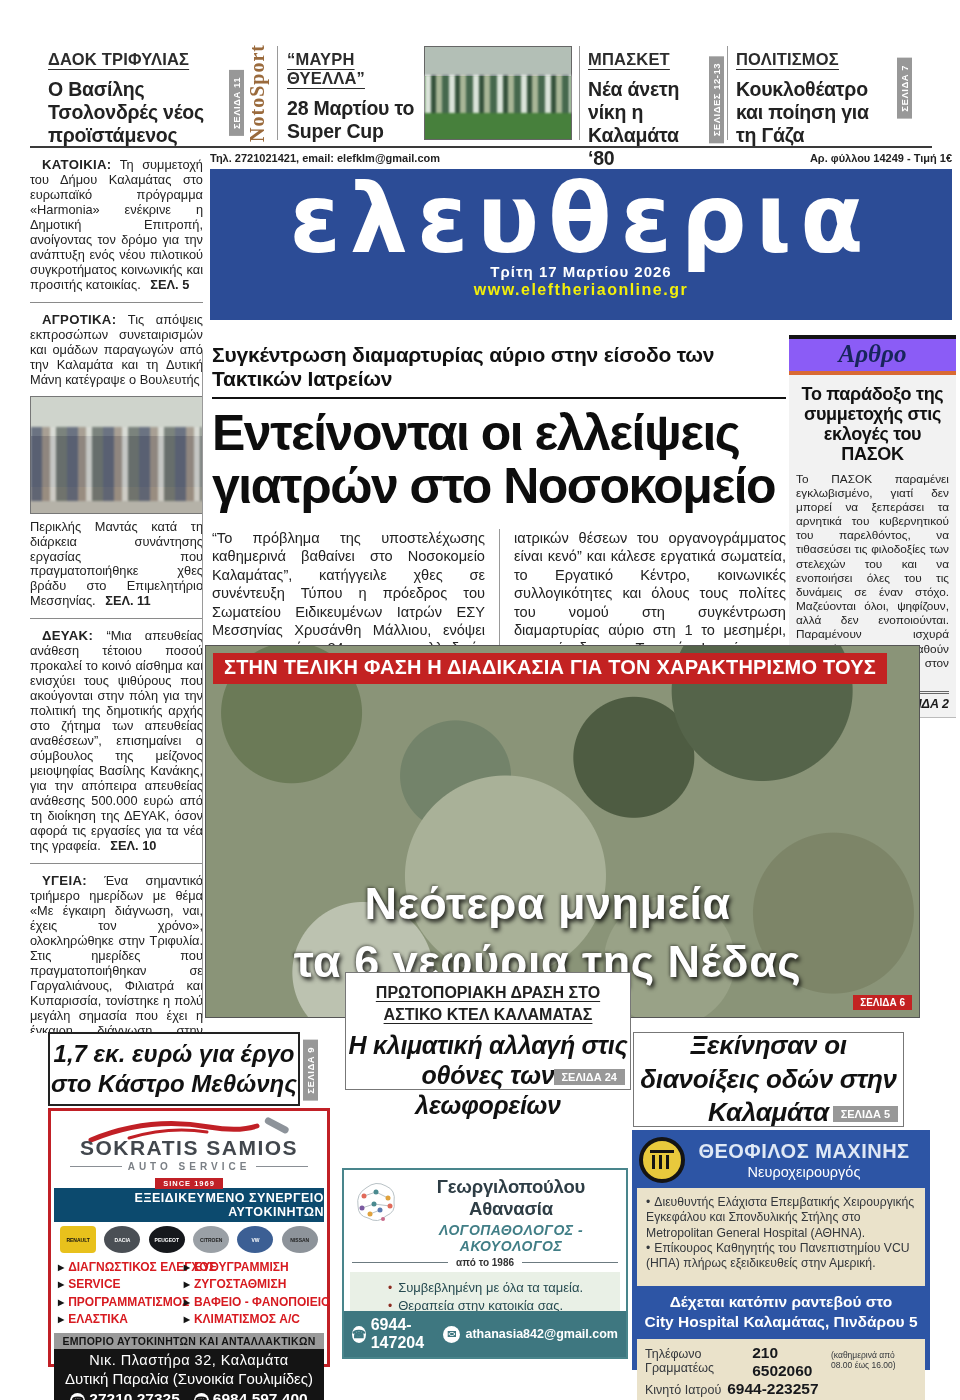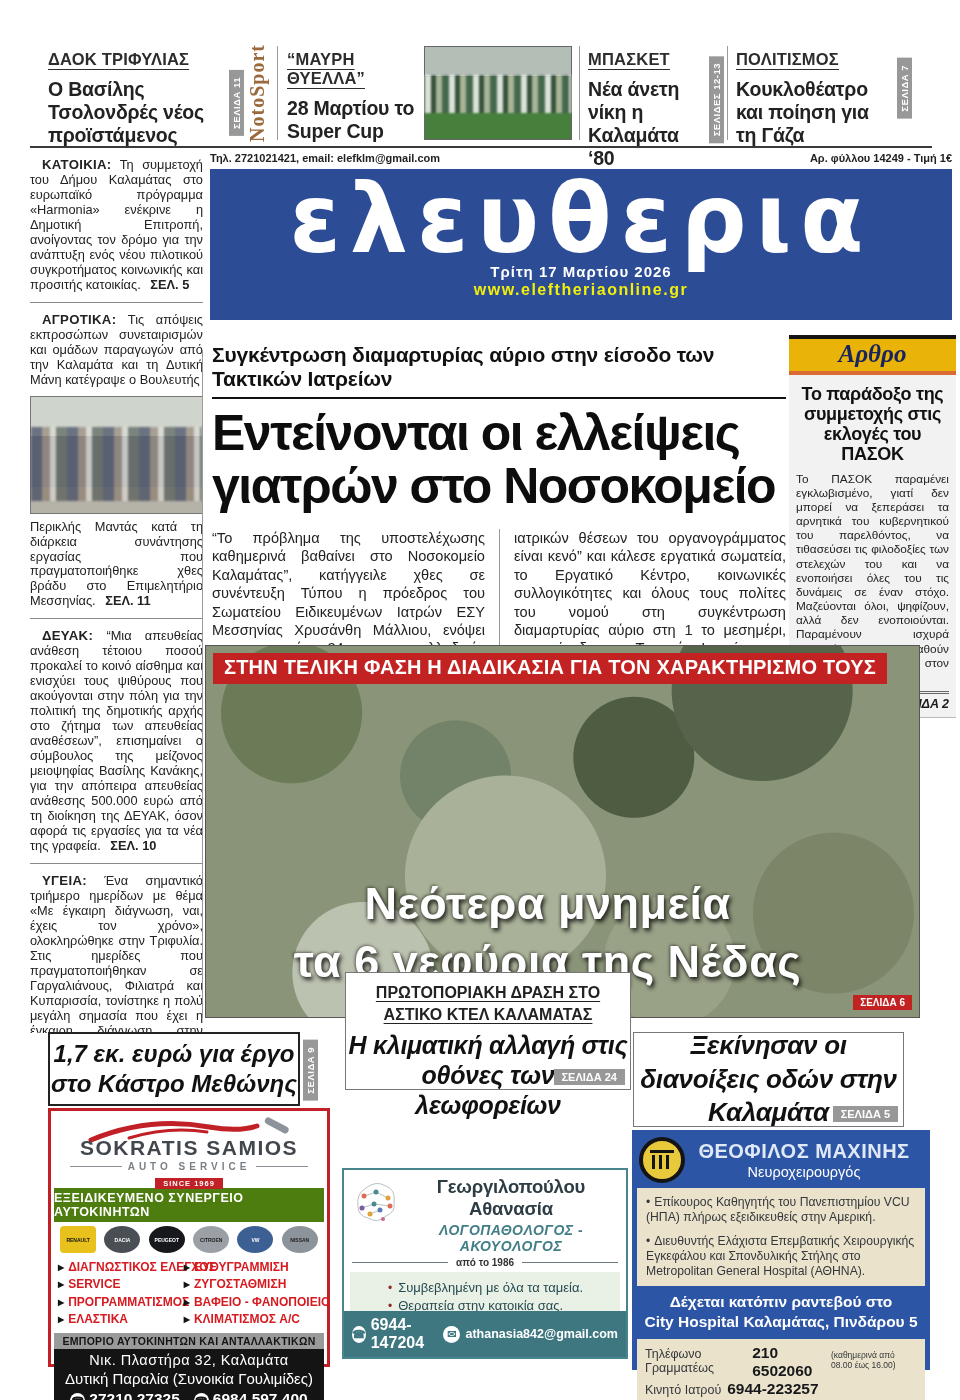--- a/index.html
+++ b/index.html
@@ -57,21 +57,21 @@
   .ms-headline { font-weight:bold; font-size:50px; line-height:1.06; letter-spacing:-1.5px; color:#0d0d0d; margin-top:8px; }
   .ms-cols { display:flex; margin-top:16px; }
   .ms-col { width:50%; font-size:14.6px; line-height:1.26; text-align:justify; color:#222; }
   .ms-col1 { padding-right:14px; }
   .ms-col2 { padding-left:14px; border-left:1px solid #999; }
   .ms-ref { white-space:nowrap; font-weight:bold; margin-left:8px; }
   .ms-ref .sq { color:#a11f35; font-size:13px; margin-right:3px; }
 
   
   .arthro { position:absolute; left:789px; top:335px; width:167px; background:#f2f2f2; border-bottom:1px solid #bbb; }
-  .ar-head { background:#eab308; border-top:4px solid #141414; border-bottom:4px solid #d96a33; text-align:center;
+  .ar-head { background:#8b5cf6; border-top:4px solid #141414; border-bottom:4px solid #d96a33; text-align:center;
     font-family:"Liberation Serif", serif; font-style:italic; font-weight:bold; font-size:25px; color:#17255c; padding:1px 0 3px 0; }
   .ar-title { font-weight:bold; font-size:18px; line-height:1.12; text-align:center; margin:9px 6px 7px 6px; color:#111; letter-spacing:-.3px; }
   .ar-body { font-size:11.8px; line-height:1.2; text-align:justify; margin:0 7px; color:#222; }
   .ar-foot { border-top:3px double #666; margin:7px 7px 0 7px; text-align:right; font-weight:bold; font-style:italic; font-size:12.5px; padding:3px 0 6px 0; }
 
   
   .photo-story { position:absolute; left:205px; top:645px; width:715px; height:373px; border:1px solid #555; overflow:hidden;
     background-color:#8a9478;
     background-image:
       radial-gradient(circle at 12% 18%, #6b7a57 0 70px, transparent 71px),
@@ -102,21 +102,21 @@
   .graypage { position:absolute; right:5px; bottom:4px; background:#989898; color:#fff; font-weight:bold; font-size:11px; padding:2px 8px; }
 
   
   .ad-sok { position:absolute; left:48px; top:1108px; width:282px; height:259px; border:3px solid #c12026; background:#fff; padding:3px; }
   .sok-top { position:relative; text-align:center; height:74px; }
   .sok-swoosh { display:block; margin:0 auto; }
   .sok-name { font-weight:bold; font-size:21px; color:#42474d; letter-spacing:1.5px; margin-top:-8px; }
   .sok-sub { font-size:10px; font-weight:bold; color:#7a7f85; letter-spacing:4px; display:flex; align-items:center; gap:6px; justify-content:center; margin-top:1px; }
   .sok-sub .ln { flex:0 0 52px; height:1px; background:#8a8f95; }
   .sok-since { display:inline-block; background:#c12026; color:#fff; font-weight:bold; font-size:7.5px; letter-spacing:1px; padding:1px 8px; margin-top:2px; }
-  .sok-banner { background:#4d7c0f; color:#fff; font-weight:bold; font-size:12.5px; text-align:left; letter-spacing:.5px; padding:3px 0; }
+  .sok-banner { background:#0c4a6e; color:#fff; font-weight:bold; font-size:12.5px; text-align:right; letter-spacing:.5px; padding:3px 0; }
   .sok-brands { display:flex; justify-content:space-around; align-items:center; padding:4px 2px; }
   .brand { width:36px; height:27px; border-radius:50%; display:flex; align-items:center; justify-content:center; font-size:5px; font-weight:bold; color:#fff; overflow:hidden; text-align:center; }
   .b0 { border-radius:4px; background:#e8c11c; color:#111; } .b1 { background:#4a4f55; } .b2 { background:#16181c; }
   .b3 { background:#9aa0a6; color:#222; } .b4 { background:#3c5f94; } .b5 { background:#8d939a; color:#222; }
   .sok-svcs { display:flex; padding:2px 4px 4px 4px; }
   .sok-colL { width:48%; } .sok-colR { width:52%; }
   .svc { font-weight:bold; font-size:12px; color:#d71a20; line-height:1.45; white-space:nowrap; }
   .svc .tri { color:#141414; font-size:8px; margin-right:4px; vertical-align:1px; }
   .sok-trade { background:#9a9a9a; color:#141414; font-weight:bold; font-size:10.5px; text-align:center; letter-spacing:.3px; padding:2px 0; }
   .sok-foot { background:#141414; color:#fff; text-align:center; padding:3px 2px 5px 2px; }
@@ -368,22 +368,22 @@
       <div class="mac-seal">
           <div class="roof"></div>
           <div class="cols"></div>
         </div>
       <div class="mac-ht">
         <div class="mac-name">ΘΕΟΦΙΛΟΣ ΜΑΧΙΝΗΣ</div>
         <div class="mac-prof">Νευροχειρουργός</div>
       </div>
     </div>
     <div class="mac-body">
+      <div class="mac-b" style="margin-bottom:0;"><span class="dot">•</span><span>Διευθυντής Ελάχιστα Επεμβατικής Χειρουργικής Εγκεφάλου και Σπονδυλικής Στήλης στο Metropolitan General Hospital (ΑΘΗΝΑ).</span></div>
       <div class="mac-b"><span class="dot">•</span><span>Επίκουρος Καθηγητής του Πανεπιστημίου VCU (ΗΠΑ) πλήρως εξειδικευθείς στην Αμερική.</span></div>
-      <div class="mac-b" style="margin-bottom:0;"><span class="dot">•</span><span>Διευθυντής Ελάχιστα Επεμβατικής Χειρουργικής Εγκεφάλου και Σπονδυλικής Στήλης στο Metropolitan General Hospital (ΑΘΗΝΑ).</span></div>
     </div>
     <div class="mac-appt">
       <div>Δέχεται κατόπιν ραντεβού στο</div>
       <div>City Hospital Καλαμάτας, Πινδάρου 5</div>
     </div>
     <div class="mac-foot">
       <div class="mac-row">
         <span class="mac-lbl">Τηλέφωνο Γραμματέως</span>
         <span class="mac-num">210 6502060</span>
         <span class="mac-hours">(καθημερινά από 08.00 έως 16.00)</span>

